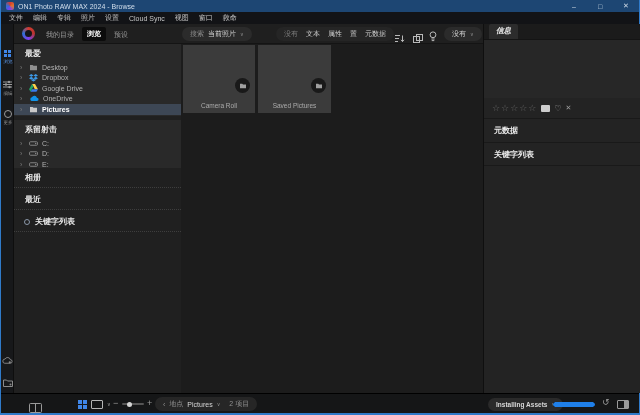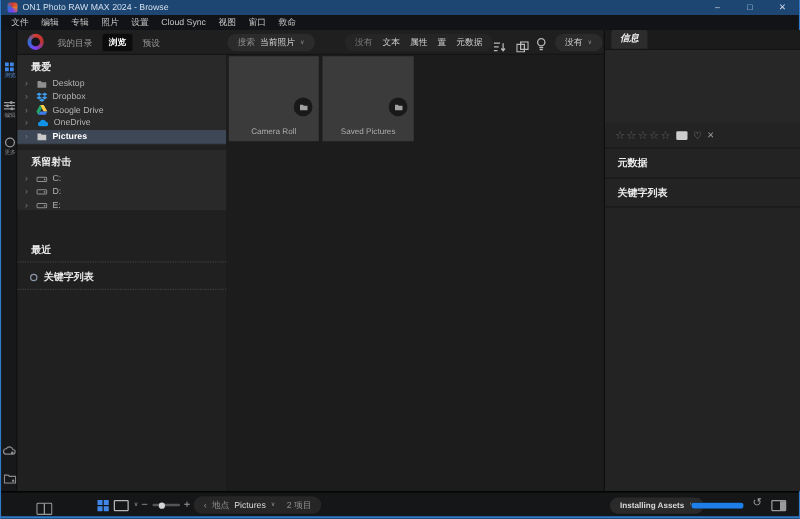--- a/index.html
+++ b/index.html
@@ -291,20 +291,23 @@
       <div class="side-row">
         <span class="chev">›</span>
         <svg width="9" height="7" viewBox="0 0 10 8">
           <rect x="0.5" y="2" width="9" height="4" rx="1" fill="none" stroke="#8f8f8f"></rect>
             <circle cx="7.5" cy="4" r="0.8" fill="#8f8f8f"></circle>
         </svg>
         <span class="lbl">E:</span>
       </div>
     </div>
 
+    <div class="section-row" style="top:124px;">
+      <span class="side-head">相册</span>
+    </div>
     <div class="section-row" style="top:146px;align-items:center;">
       <span class="side-head">最近</span>
     </div>
     <div class="section-row" style="top:168px;">
       <span class="tether-ring"></span>
       <span class="side-head" style="padding-left:5px;">关键字列表</span>
     </div>
   </div>
 
   <div class="content dots">

